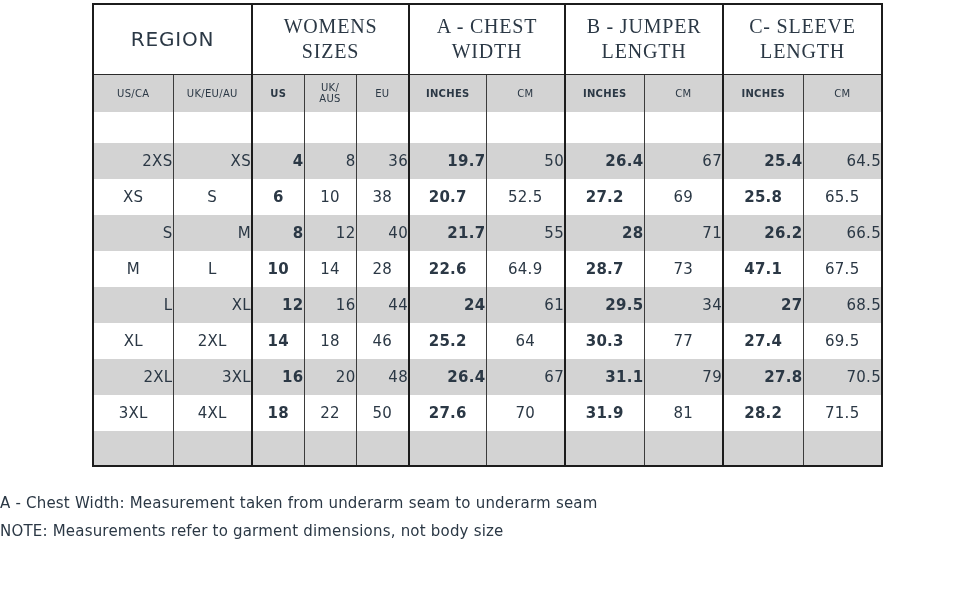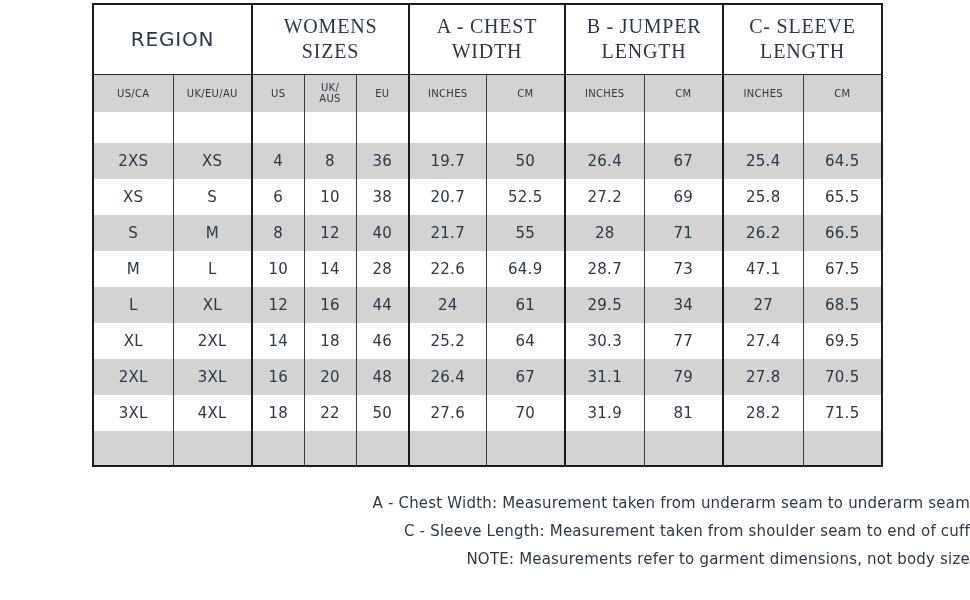--- a/index.html
+++ b/index.html
@@ -16,45 +16,45 @@
     border: 2px solid var(--border_dark, #1c1c1c);
   }
   .size-table th, .size-table td {
     text-align: center;
     vertical-align: middle;
     overflow: hidden;
     font-weight: normal;
     border-left: 1px solid var(--border_thin, #3b3b3b);
   }
   .size-table tr > *:first-child { border-left: none; }
-  .size-table .sec { border-left: 2px solid var(--border_dark, #1c1c1c); }
+  .size-table .sec { border-left: 2px solid var(--border_dark, #1c1c1c); font-weight: bold; }
   .header-row th {
     height: 70px;
     font-size: 20px;
     letter-spacing: 0.8px;
     line-height: 1.25;
     border-bottom: 1px solid #2a2a2a;
   }
   .header-row th + th { border-left: 2px solid var(--border_dark, #1c1c1c); font-family: Liberation Serif, serif; }
   .subheader-row th {
     height: 38px;
     background: var(--band_gray, #d3d3d3);
     font-size: 10px;
     letter-spacing: 0.3px;
     line-height: 1.15;
     white-space: pre-line;
   }
   tbody td { height: 36px; font-size: 15px; letter-spacing: 0.3px; }
   .row-spacer-top td { height: 31px; background: #ffffff; }
-  .row-gray td { background: var(--band_gray, #d3d3d3); }
+  .row-gray td { background: var(--band_gray, #d3d3d3); text-align: right; }
   .row-white td { background: #ffffff; }
   .row-spacer-bottom td { height: 35px; background: var(--band_gray, #d3d3d3); }
   .notes {
     margin-top: 22px;
-    text-align: right;
+    text-align: left;
     font-size: 15px;
     line-height: 28px;
     letter-spacing: 0.2px;
   }
 </style>
 </head>
 <body>
 
 <table class="size-table">
   <colgroup>
@@ -222,15 +222,14 @@
         <td class="sec"></td>
         <td></td>
         <td class="sec"></td>
         <td></td>
       </tr>
     </tbody>
 </table>
 
 <div class="notes">
   <div>A - Chest Width: Measurement taken from underarm seam to underarm seam</div>
-  <div>C - Sleeve Length: Measurement taken from shoulder seam to end of cuff</div>
   <div>NOTE: Measurements refer to garment dimensions, not body size</div>
 </div>
 
 </body></html>

